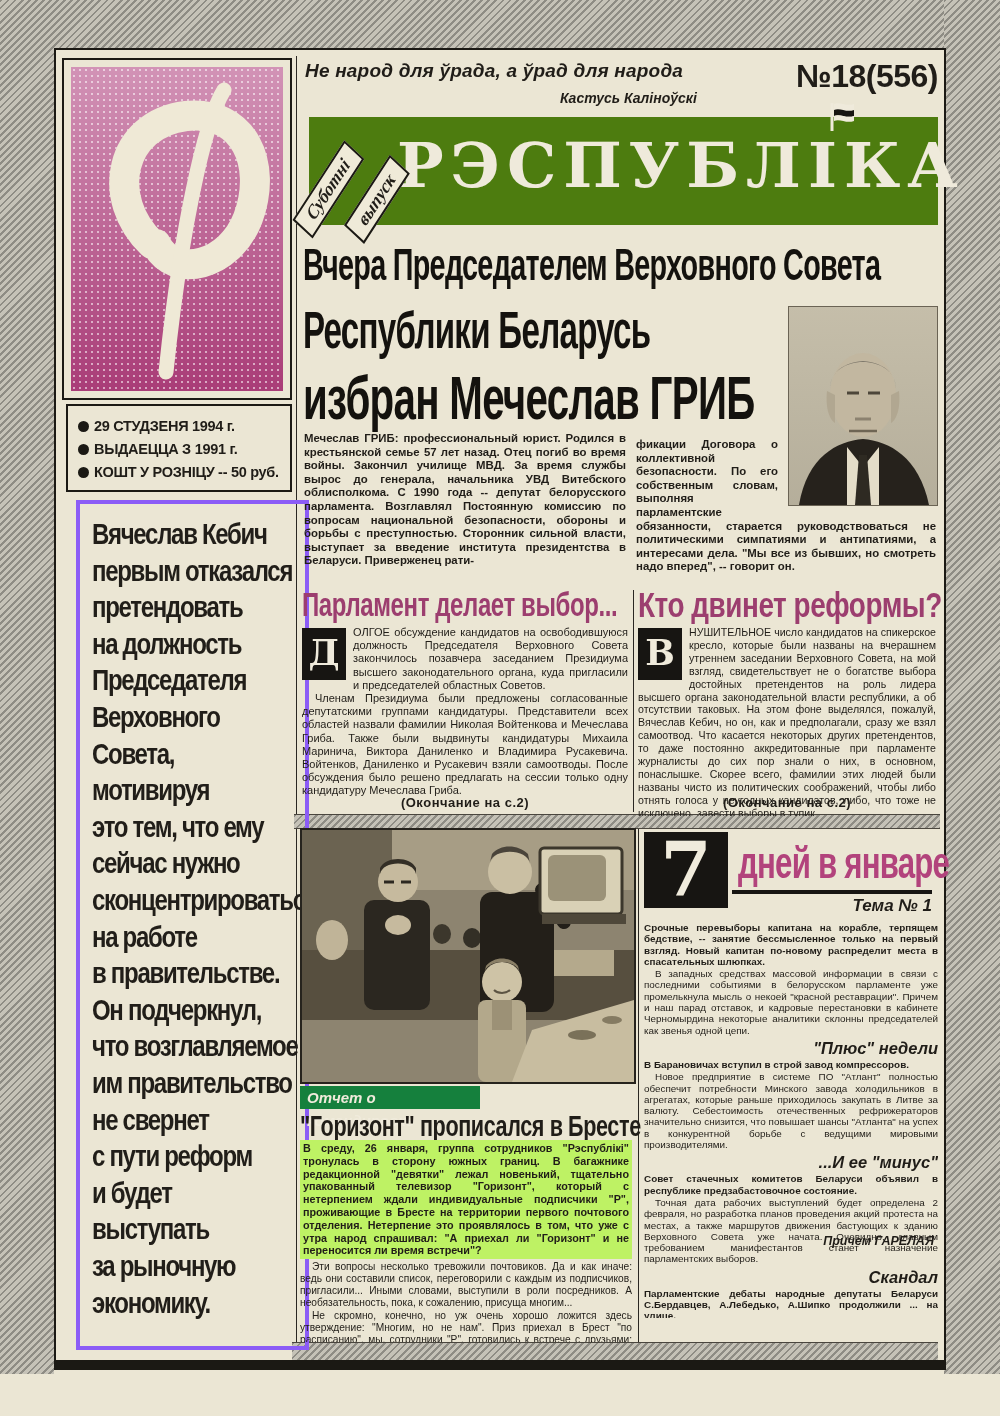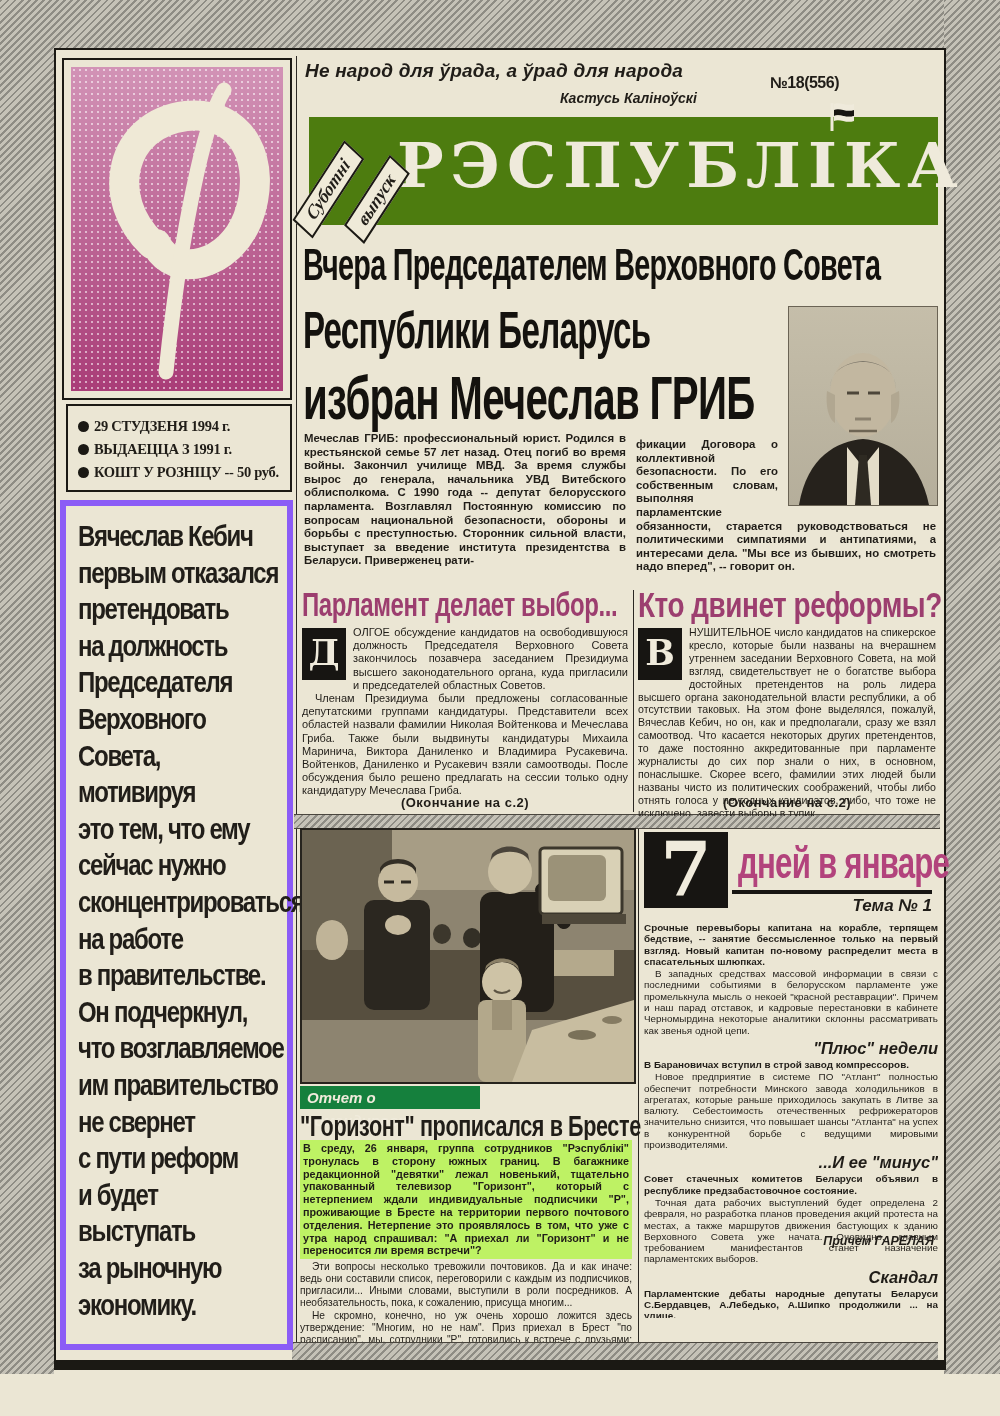--- a/index.html
+++ b/index.html
@@ -18,29 +18,29 @@
   
   .vrule{width:1px;background:#2a2722;}
   
   .logo-box{left:62px;top:58px;width:230px;height:342px;border:2px solid #1b1914;background:#ebe6d4;padding:7px;box-sizing:border-box;}
   .logo-halftone{width:100%;height:100%;background:
      radial-gradient(circle,rgba(255,255,255,.55) 30%,rgba(255,255,255,0) 36%) 0 0/6px 6px,
      linear-gradient(#d293b6,#a93c77);}
   .logo-svg{position:absolute;left:18px;top:16px;}
   
   .info-box{left:66px;top:404px;width:226px;height:88px;border:2px solid #1b1914;box-sizing:border-box;padding:9px 8px 0 10px;}
-  .info-row{font-weight:bold;font-size:14.5px;letter-spacing:-0.3px;line-height:23px;white-space:nowrap;font-family:Liberation Serif, serif;}
+  .info-row{font-weight:bold;font-size:14.5px;letter-spacing:-0.3px;line-height:23px;white-space:nowrap;}
   .dot{display:inline-block;width:11px;height:11px;background:#1b1914;border-radius:50%;margin-right:5px;vertical-align:-1px;}
   
-  .sidebar-box{left:60px;top:500px;width:233px;height:850px;border:6px solid #8b5cf6;box-sizing:border-box;padding:12px 0 0 12px;}
+  .sidebar-box{left:76px;top:500px;width:233px;height:850px;border:4px solid #8b5cf6;box-sizing:border-box;padding:12px 0 0 12px;}
   .sidebar-text{font-weight:bold;font-size:24px;letter-spacing:-1.3px;line-height:30px;transform:scale(1,1.22);transform-origin:top left;color:#211e19;}
   
   .motto{left:305px;top:60px;font-size:19px;font-weight:bold;font-style:italic;letter-spacing:.2px;text-align:center;}
   .motto-author{left:560px;top:90px;font-size:14px;font-weight:bold;font-style:italic;}
-  .issue{left:770px;top:74px;width:168px;font-size:16px;font-weight:bold;letter-spacing:-.5px;}
+  .issue{left:770px;top:58px;width:168px;text-align:right;font-size:32px;font-weight:bold;letter-spacing:-.5px;}
   .masthead{left:309px;top:117px;width:629px;height:108px;background:#4d7c0f;overflow:visible;}
   .masthead-title{position:absolute;left:88px;top:12px;width:540px;text-align:center;font-family:"DejaVu Serif",serif;font-weight:bold;font-size:62px;letter-spacing:7px;color:#efeadb;}
   .flag{position:absolute;left:517px;top:-16px;}
   .badge{left:293px;top:120px;width:150px;height:150px;z-index:6;}
   .ribbon{position:absolute;background:#efead8;border:2px solid #1b1914;font-family:"Liberation Serif",serif;font-style:italic;font-weight:bold;font-size:18px;padding:1px 12px;transform:rotate(-57deg) skewX(-10deg);white-space:nowrap;}
   .ribbon1{left:-12px;top:56px;}
   .ribbon2{left:42px;top:66px;}
   
   .hl{font-weight:bold;transform-origin:left top;color:#14120e;white-space:nowrap;letter-spacing:-1px;}
   .hl1{left:303px;top:240px;font-size:40px;transform:scale(.72,1.12);}
@@ -252,21 +252,21 @@
     <div class="rep-p just">Эти вопросы несколько тревожили почтовиков. Да и как иначе: ведь они составили список, переговорили с каждым из подписчиков, пригласили... Иными словами, выступили в роли посредников. А необязательность, пока, к сожалению, присуща многим...</div>
     <div class="rep-p just">Не скромно, конечно, но уж очень хорошо ложится здесь утверждение: "Многим, но не нам". Приз приехал в Брест "по расписанию", мы, сотрудники "Р", готовились к встрече с друзьями: друзьями-читателями, друзьями-связистами, мы, как говорят белорусы, ладили эту встречу. И поэтому чуть-чуть подсуетились.</div>
   </div>
 
   <div class="abs week">
     <div class="seven-box">7</div>
     <div class="week-title">дней в январе</div>
     <div class="theme">Тема № 1</div>
     <div class="week-flow">
       <div class="b just">Срочные перевыборы капитана на корабле, терпящем бедствие, -- занятие бессмысленное только на первый взгляд. Новый капитан по-новому распределит места в спасательных шлюпках.</div>
-      <div class="wk-p just">В западных средствах массовой информации в связи с последними событиями в белорусском парламенте уже промелькнула мысль о некоей "красной реставрации". Причем и наш парад отставок, и кадровые перестановки в кабинете Черномырдина некоторые аналитики склонны рассматривать как звенья одной цепи.</div>
+      <div class="wk-p just">В западных средствах массовой информации в связи с последними событиями в белорусском парламенте уже промелькнула мысль о некоей "красной реставрации". Причем и наш парад отставок, и кадровые перестановки в кабинете Черномырдина некоторые аналитики склонны председателей как звенья одной цепи.</div>
       <div class="wk-h">"Плюс" недели</div>
       <div class="b just">В Барановичах вступил в строй завод компрессоров.</div>
       <div class="wk-p just">Новое предприятие в системе ПО "Атлант" полностью обеспечит потребности Минского завода холодильников в агрегатах, которые раньше приходилось закупать в Литве за валюту. Себестоимость отечественных рефрижераторов значительно снизится, что повышает шансы "Атланта" на успех в конкурентной борьбе с ведущими мировыми производителями.</div>
       <div class="wk-h">...И ее "минус"</div>
       <div class="b just">Совет стачечных комитетов Беларуси объявил в республике предзабастовочное состояние.</div>
       <div class="wk-p just">Точная дата рабочих выступлений будет определена 2 февраля, но разработка планов проведения акций протеста на местах, а также маршрутов движения бастующих к зданию Верховного Совета уже начата. Очевидно, главным требованием манифестантов станет назначение парламентских выборов.</div>
       <div class="wk-h">Скандал</div>
       <div class="b just">Парламентские дебаты народные депутаты Беларуси С.Бердавцев, А.Лебедько, А.Шипко продолжили ... на улице.</div>
 
     </div>

